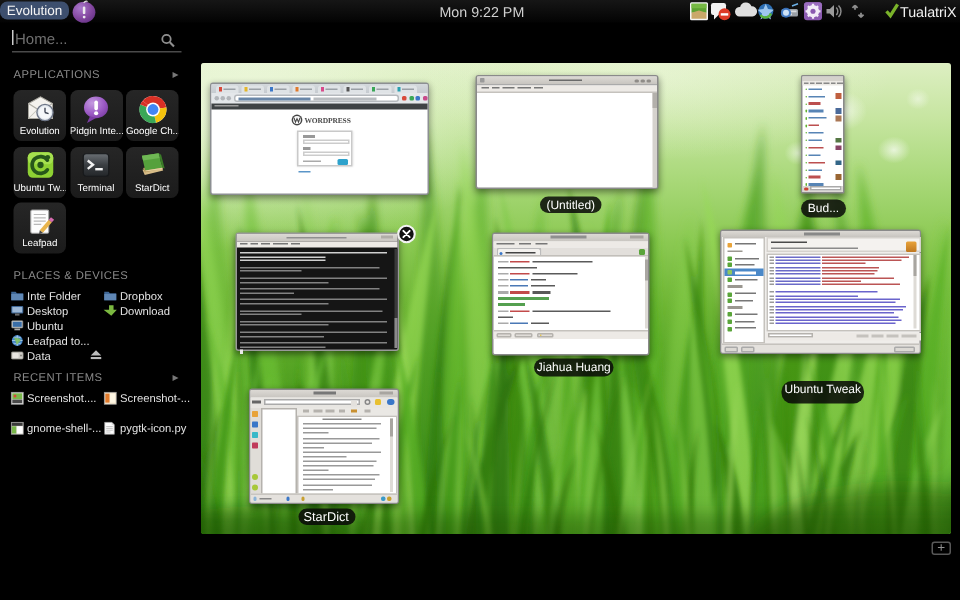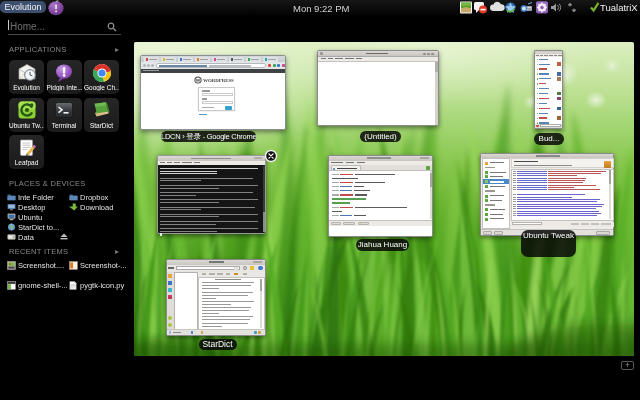--- a/index.html
+++ b/index.html
@@ -239,21 +239,21 @@
 <div style="position:absolute;left:11px;top:1px;font-size:7.5px;color:#e2e2e2;white-space:nowrap">Ubuntu</div>
     </div>
     <div style="position:absolute;left:7px;top:222px;height:9px">
 <div style="position:absolute;left:0;top:0.5px">
         <svg width="9" height="8" viewBox="0 0 9 8">
 <circle cx="4.5" cy="4" r="3.6" fill="#4585c7"></circle>
 <path d="M2,2.3 a4,3 0 0 1 5,0 M1,4 h7 M2,5.7 a4,3 0 0 0 5,0 M4.5,0.5 v7" stroke="#bcd6ef" stroke-width="0.5" fill="none"></path>
 <path d="M2.2,1.6 C3.4,2.6 5.8,2 6.6,3.2 C7.2,4.2 5.4,5.6 4.2,6.8" fill="#7fc063" opacity="0.9"></path>
 </svg>
       </div>
-<div style="position:absolute;left:11px;top:1px;font-size:7.5px;color:#e2e2e2;white-space:nowrap">StarDict to...</div>
+<div style="position:absolute;left:11px;top:1px;font-size:7.5px;color:#e2e2e2;white-space:nowrap">Leafpad to...</div>
     </div>
     <div style="position:absolute;left:7px;top:232px;height:9px">
 <div style="position:absolute;left:0;top:0.5px">
         <svg width="9" height="8" viewBox="0 0 9 8">
 <rect x="0.6" y="1.6" width="7.8" height="4.8" rx="0.8" fill="#cfcdc8" stroke="#8a8880" stroke-width="0.5"></rect>
 <circle cx="7" cy="4" r="0.7" fill="#8a8880"></circle>
 <rect x="1.4" y="2.4" width="4" height="3.2" rx="0.4" fill="#e8e6e1"></rect>
 </svg>
       </div>
 <div style="position:absolute;left:11px;top:1px;font-size:7.5px;color:#e2e2e2;white-space:nowrap">Data</div>
@@ -915,20 +915,19 @@
   <div style="position:absolute;left:34px;top:1.4px;width:2.6px;height:2.6px;background:#c8a030;border-radius:50%"></div>
   <div style="position:absolute;right:8px;top:1.4px;width:2.6px;height:2.6px;background:#3a9ac8;border-radius:50%"></div>
   <div style="position:absolute;right:4px;top:1.4px;width:2.6px;height:2.6px;background:#c8a030;border-radius:50%"></div>
  </div>
 </div>
 <svg width="14" height="14" viewBox="0 0 14 14" style="position:absolute;left:129.5px;top:106.5px">
 <circle cx="7" cy="7" r="5.5" fill="#121212" stroke="#f2f2f2" stroke-width="1.4"></circle>
 <path d="M4.9,4.9 L9.1,9.1 M9.1,4.9 L4.9,9.1" stroke="#fff" stroke-width="1.3" stroke-linecap="round"></path>
 </svg>
 
-<div class="pill" style="left:27px;top:89px;width:95px;height:11px;line-height:11px;font-size:7.5px;letter-spacing:-0.25px">LDCN › 登录 - Google Chrome</div>
 <div class="pill" style="left:226px;top:89px;width:41px;height:11px;line-height:11px">(Untitled)</div>
 <div class="pill" style="left:400px;top:91px;width:30px;height:12px;line-height:12px">Bud...</div>
 <div class="pill" style="left:222px;top:196.5px;width:53px;height:12.5px;line-height:12.5px;font-size:8px">Jiahua Huang</div>
-<div class="pill" style="left:387px;top:188px;width:55px;height:27px;line-height:12.5px;font-size:8px">Ubuntu Tweak</div>
+<div class="pill" style="left:387px;top:212px;width:55px;height:15px;line-height:12.5px;font-size:8px">Ubuntu Tweak</div>
 <div class="pill" style="left:64.5px;top:296.5px;width:38px;height:11.5px;line-height:11.5px;font-size:8.5px">StarDict</div>
 
 </div>
 <div id="addws">+</div>
 </body></html>

